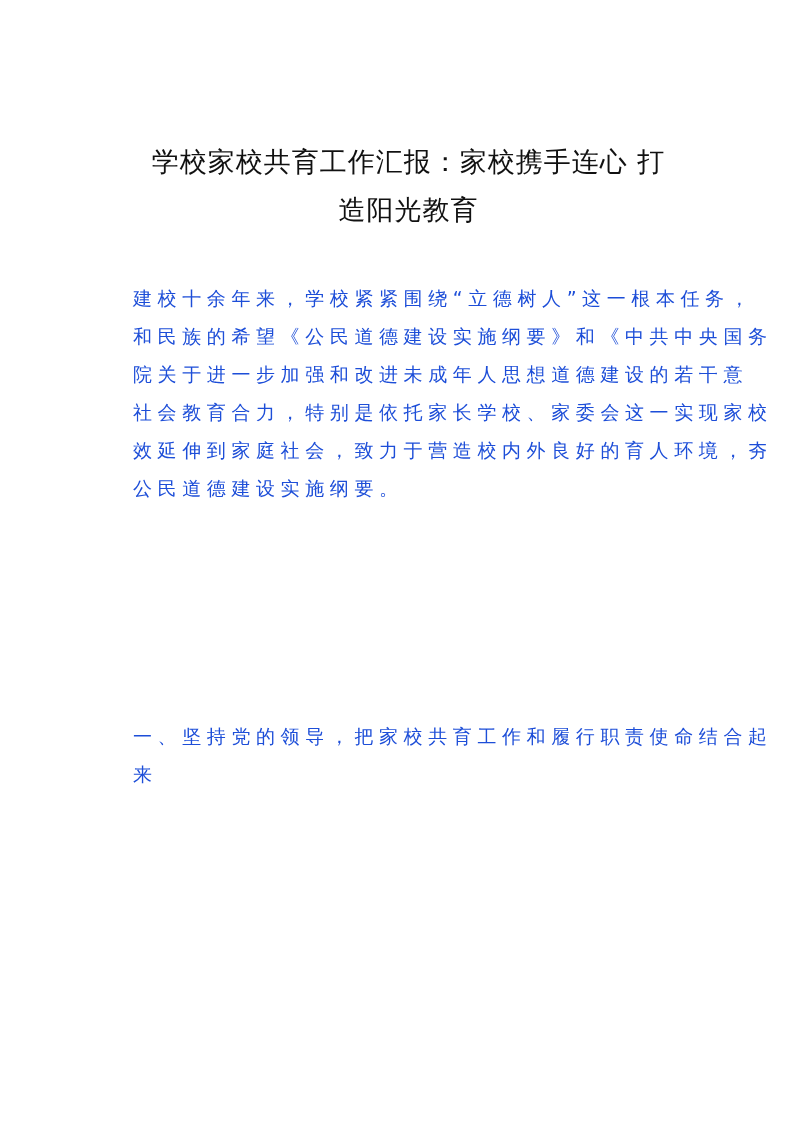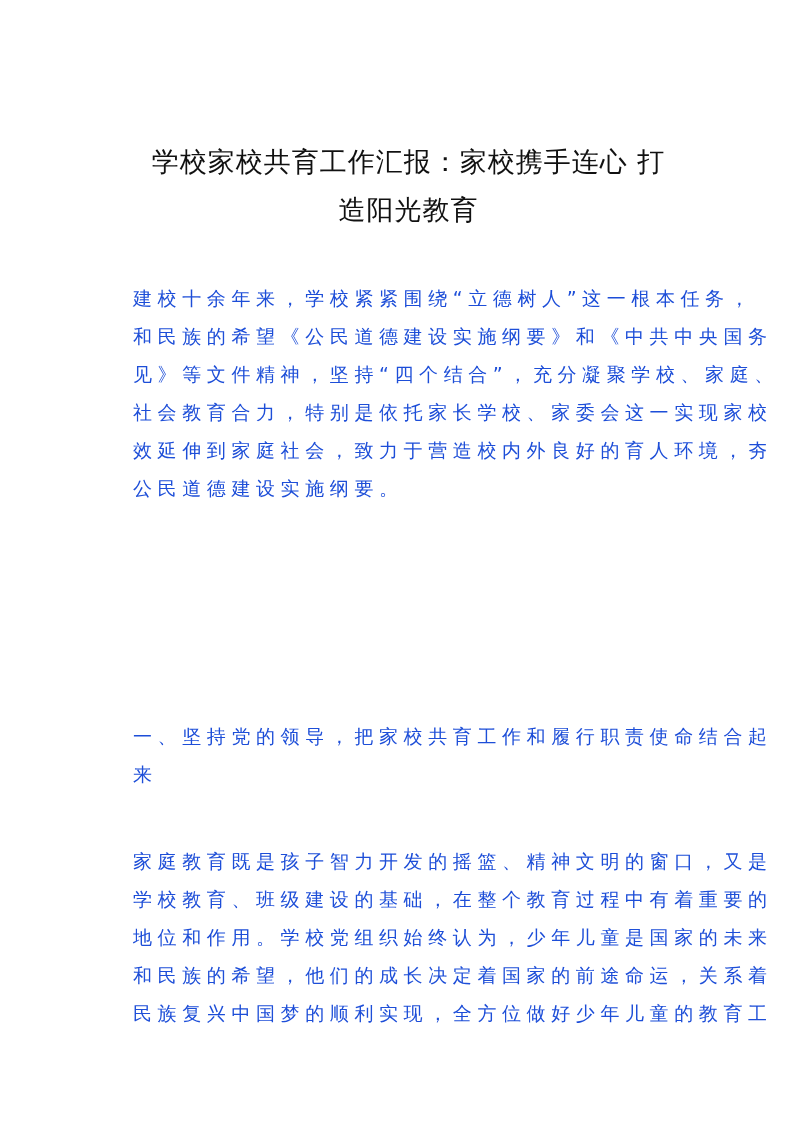--- a/index.html
+++ b/index.html
@@ -27,31 +27,24 @@
 
 <div class="page">
   <h1 class="title" style="margin:0;font-weight:normal;">
     <span>学校家校共育工作汇报：家校携手连心 打</span>
     <span>造阳光教育</span>
   </h1>
 
   <div class="para" id="p1">
     <span class="ln">建校十余年来，学校紧紧围绕“立德树人”这一根本任务，</span>
     <span class="ln">和民族的希望《公民道德建设实施纲要》和《中共中央国务</span>
-    <span class="ln">见》等文件精神，坚持“四个结合”，充分凝聚学校、家庭、</span>
+    <span class="ln">院关于进一步加强和改进未成年人思想道德建设的若干意</span>
     <span class="ln">社会教育合力，特别是依托家长学校、家委会这一实现家校</span>
     <span class="ln">效延伸到家庭社会，致力于营造校内外良好的育人环境，夯</span>
     <span class="ln">公民道德建设实施纲要。</span>
   </div>
 
   <div class="para" id="h1">
     <span class="ln">一、坚持党的领导，把家校共育工作和履行职责使命结合起</span>
     <span class="ln">来</span>
   </div>
 
-  <div class="para" id="p2">
-    <span class="ln">家庭教育既是孩子智力开发的摇篮、精神文明的窗口，又是</span>
-    <span class="ln">学校教育、班级建设的基础，在整个教育过程中有着重要的</span>
-    <span class="ln">地位和作用。学校党组织始终认为，少年儿童是国家的未来</span>
-    <span class="ln">和民族的希望，他们的成长决定着国家的前途命运，关系着</span>
-    <span class="ln">民族复兴中国梦的顺利实现，全方位做好少年儿童的教育工</span>
-  </div>
 </div>
 
 </body></html>

